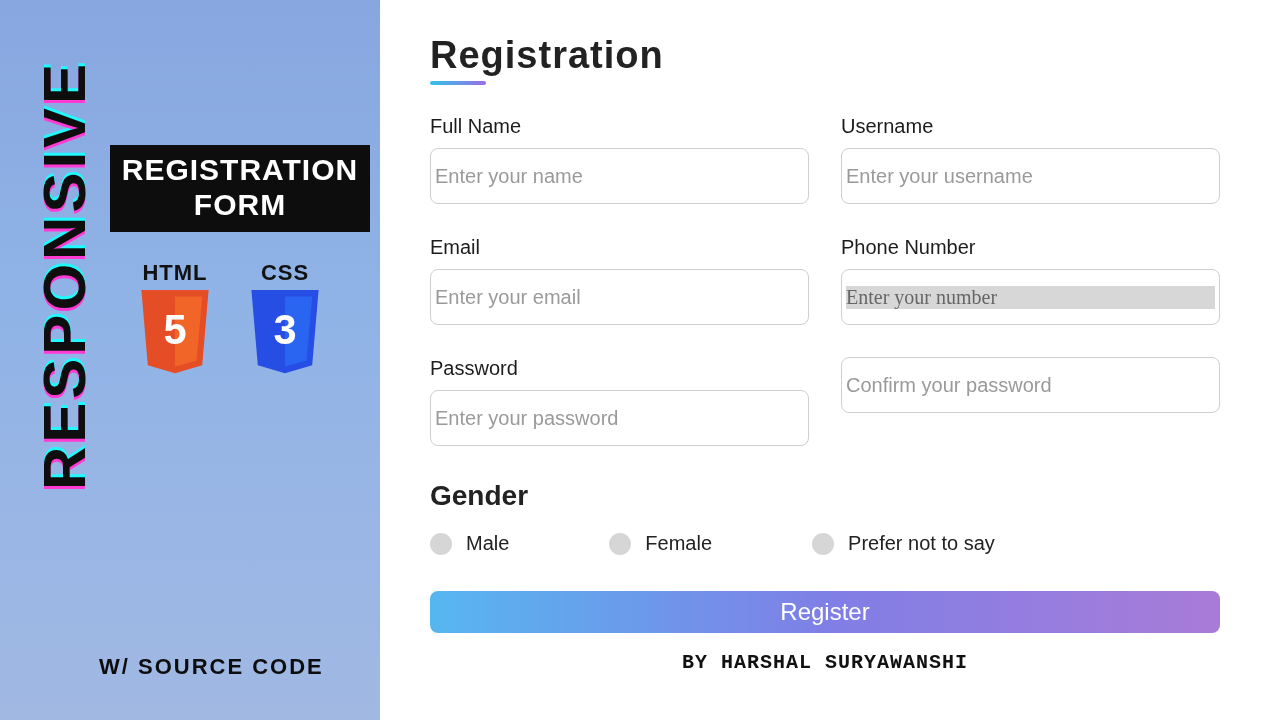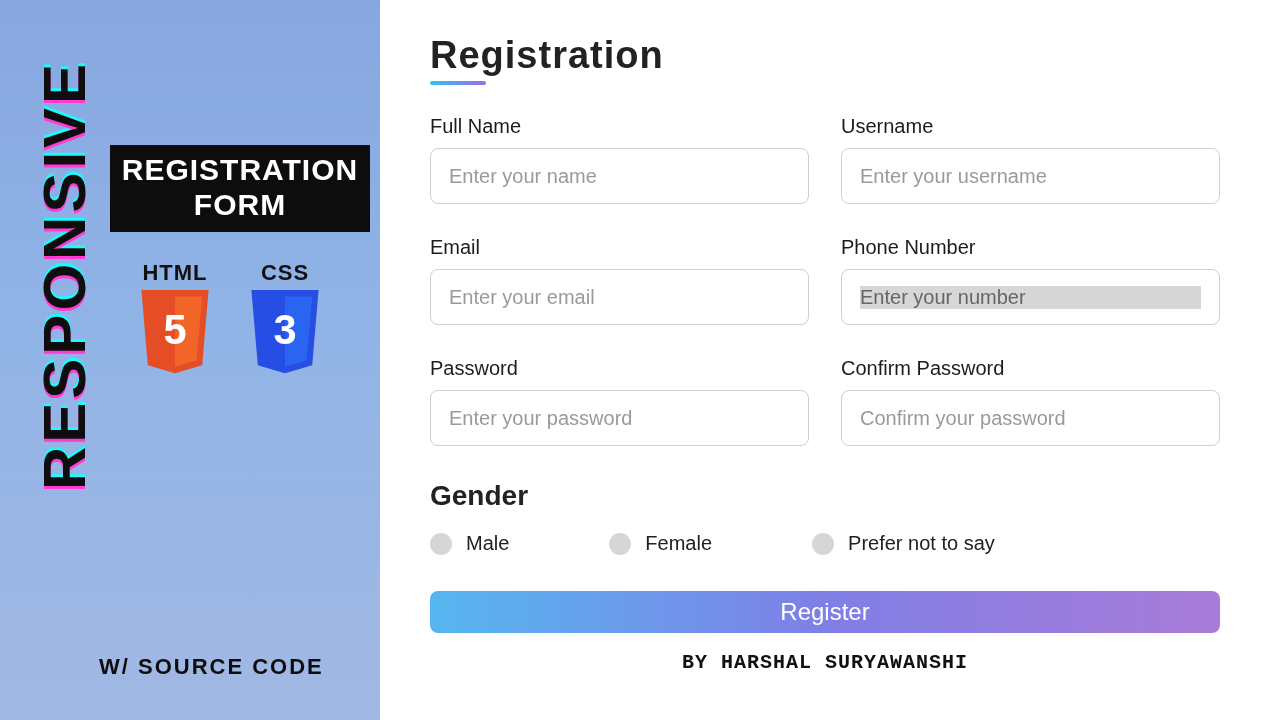--- a/index.html
+++ b/index.html
@@ -70,26 +70,26 @@
     border-radius:2px; margin-top:-2px; margin-bottom:30px;
   }
   .grid {
     display:grid; grid-template-columns: 1fr 1fr;
     column-gap: 46px; row-gap: 24px; gap: 32px;
   }
   .field-label { font-size:20px; font-weight:500; color:#1c1c1c; margin-bottom:10px; }
   .text-input {
     width:100%; height:56px;
     border:1px solid #cfcfcf; border-radius:8px;
-    padding:0 18px; font-size:20px; color:#222;
+    padding:0 4px; font-size:20px; color:#222;
     outline:none;
   }
   .text-input::placeholder { color:#9a9a9a; }
   .text-input.highlight::placeholder { background:#d7d7d7; color:#666; }
-  .text-input.highlight { caret-color:#333; }
+  .text-input.highlight { caret-color:#333;font-family:Liberation Serif, serif; }
   .section-title { font-size:28px; font-weight:600; color:#222; margin-top:34px; margin-bottom:20px; }
   .radio-row { display:flex; gap:100px; align-items:center; }
   .radio-item { display:flex; align-items:center; gap:14px; font-size:20px; color:#222; }
   .radio-circle {
     width:22px; height:22px; border-radius:50%;
     background:#d6d6d6; display:inline-block;
   }
   .register-btn {
     margin-top:36px;
     width:100%; height:42px;
@@ -152,21 +152,20 @@
     </div>
     <div>
       <div class="field-label">Phone Number</div>
       <input class="text-input highlight" type="text" placeholder="Enter your number" style="">
     </div>
     <div>
       <div class="field-label">Password</div>
       <input class="text-input" type="password" placeholder="Enter your password" style="">
     </div>
     <div>
-      <div class="field-label">Confirm Password</div>
       <input class="text-input" type="password" placeholder="Confirm your password" style="">
     </div>
   </div>
 
   <div class="section-title">Gender</div>
   <div class="radio-row">
     <label class="radio-item">
       <span class="radio-circle"></span>
       <span>Male</span>
     </label>

